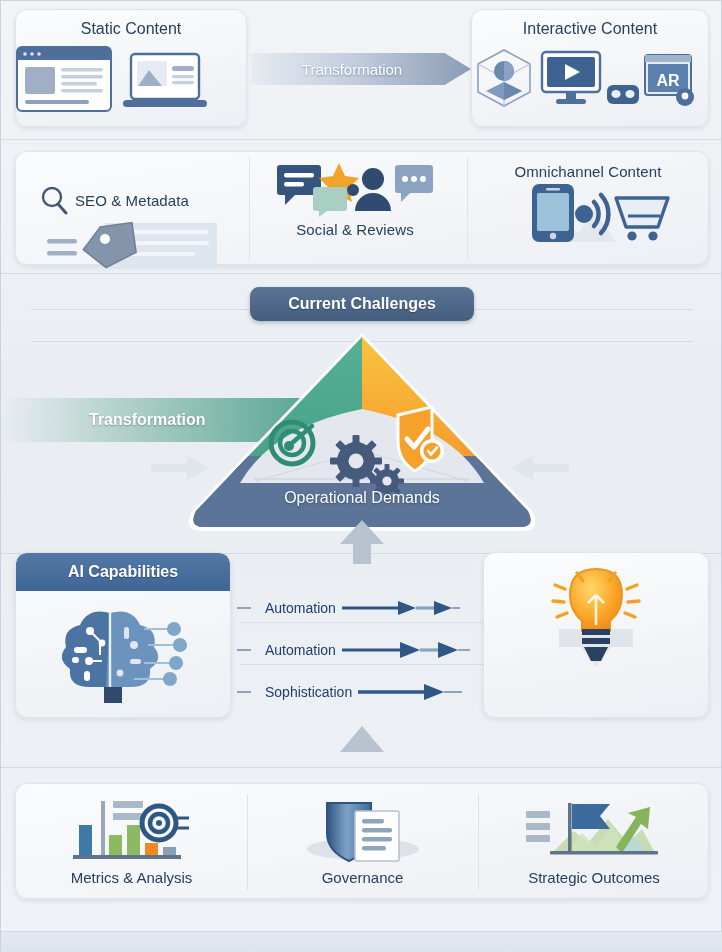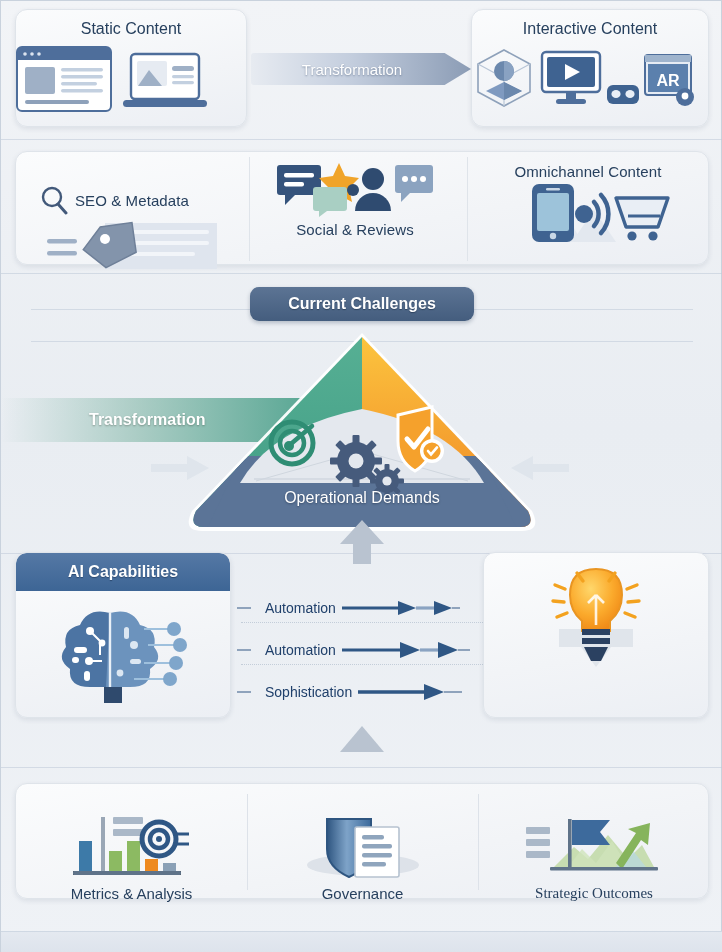--- a/index.html
+++ b/index.html
@@ -98,25 +98,25 @@
   .conn-row { position:absolute; left:0; width:250px; height:24px; display:flex; align-items:center; }
   .conn-label { color:#20406b; font-size:14px; white-space:nowrap; margin:0 6px 0 14px; }
   .dash-sep { position:absolute; left:4px; width:242px; height:0; border-top:1px dotted #c3cdd9; }
 
   #up-arrow-top { position:absolute; left:336px; top:-10px; }
   #up-arrow-bot { position:absolute; left:336px; top:196px; }
 
   
   #row5 { position:absolute; left:0; top:770px; width:722px; height:140px; }
   #bottom-card { left:14px; top:12px; width:694px; height:116px; }
-  .b-cell { position:absolute; top:16px; height:116px; display:flex; flex-direction:column;
+  .b-cell { position:absolute; top:0; height:116px; display:flex; flex-direction:column;
             align-items:center; justify-content:center; gap:4px; }
   #b1 { left:0px;   width:231px; }
   #b2 { left:231px; width:231px; }
-  #b3 { left:462px; width:232px;font-family:Liberation Serif, serif; }
+  #b3 { left:462px; width:232px; }
   .b-sep { position:absolute; top:10px; width:1px; height:96px; background:#dde2e9; }
   .b-label { font-size:15px; color:#27405e; }
 
   #footer-strip {
     position:absolute; left:0; top:930px; width:722px; height:22px;
     background:linear-gradient(180deg,#e4e9f0 0%,#dde3ec 100%);
     border-top:1px solid #cfd8e3;
   }
   .hline { position:absolute; height:1px; background:rgba(190,200,215,.55); }
 </style>

